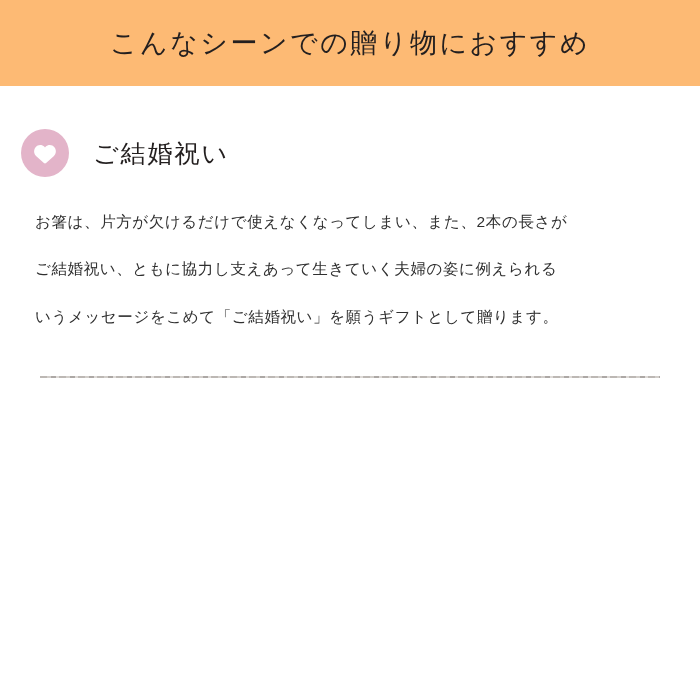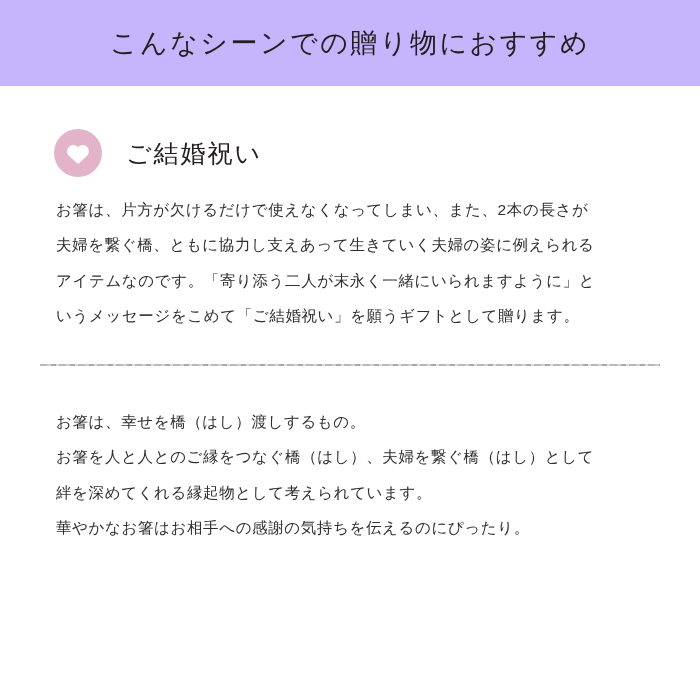--- a/index.html
+++ b/index.html
@@ -16,38 +16,38 @@
   }
   .page {
     position: relative;
     width: 700px;
     height: 700px;
     box-sizing: border-box;
   }
 
   
   .header-band {
-    background: #c4b5fd;
+    background: #fdba74;
     height: 86px;
     display: flex;
     align-items: center;
     justify-content: center;
     box-sizing: border-box;
   }
   .header-title {
     font-size: 27px;
     letter-spacing: 2.5px;
     color: #231f1f;
     font-weight: 400;
     white-space: nowrap;
   }
 
   
   .section {
-    padding: 0 52px;
+    padding: 0 19px;
     box-sizing: border-box;
   }
   .section-head {
     display: flex;
     align-items: center;
     gap: 22px;
     height: 74px;
   }
   .section-icon {
     width: 52px;
@@ -64,21 +64,21 @@
     font-weight: 400;
   }
 
   .body-text {
     font-size: 15.5px;
     line-height: 2.03;
     color: #2f2f2f;
     letter-spacing: 0.6px;
   }
   .body-text p {
-    margin: 4px;
+    margin: 16px;
   }
 
   
   .divider-wrap {
     padding: 0 40px;
     box-sizing: border-box;
   }
   .divider {
     height: 2px;
     width: 100%;
@@ -114,36 +114,29 @@
           <circle cx="25" cy="25" r="24" fill="#e3b4c9"></circle>
           <path d="M25 35.5c-0.4 0-0.8-0.15-1.1-0.42l-7.6-6.9c-2.6-2.35-2.9-6.3-0.7-9.0
                    c2.25-2.8 6.4-2.95 8.85-0.35l0.55 0.58 0.55-0.58c2.45-2.6 6.6-2.45 8.85 0.35
                    c2.2 2.7 1.9 6.65-0.7 9.0l-7.6 6.9c-0.3 0.27-0.7 0.42-1.1 0.42z" fill="#ffffff"></path>
         </svg>
       </span>
       <span class="section-title">ご結婚祝い</span>
     </div>
     <div class="body-text">
       <p>お箸は、片方が欠けるだけで使えなくなってしまい、また、2本の長さが</p>
-      <p>夫婦を繋ぐ橋、ともに協力し支えあって生きていく夫婦の姿に例えられる</p>
-      <p>アイテムなのです。「寄り添う二人が末永く一緒にいられますように」と</p>
+      <p>ご結婚祝い、ともに協力し支えあって生きていく夫婦の姿に例えられる</p>
       <p>いうメッセージをこめて「ご結婚祝い」を願うギフトとして贈ります。</p>
     </div>
   </div>
 
   <div class="spacer-mid"></div>
 
   <div class="divider-wrap">
     <div class="divider"></div>
   </div>
 
   <div class="spacer-after-divider"></div>
 
   <div class="section">
-    <div class="body-text">
-      <p>お箸は、幸せを橋（はし）渡しするもの。</p>
-      <p>お箸を人と人とのご縁をつなぐ橋（はし）、夫婦を繋ぐ橋（はし）として</p>
-      <p>絆を深めてくれる縁起物として考えられています。</p>
-      <p>華やかなお箸はお相手への感謝の気持ちを伝えるのにぴったり。</p>
-    </div>
   </div>
 
 </div>
 
 </body></html>

